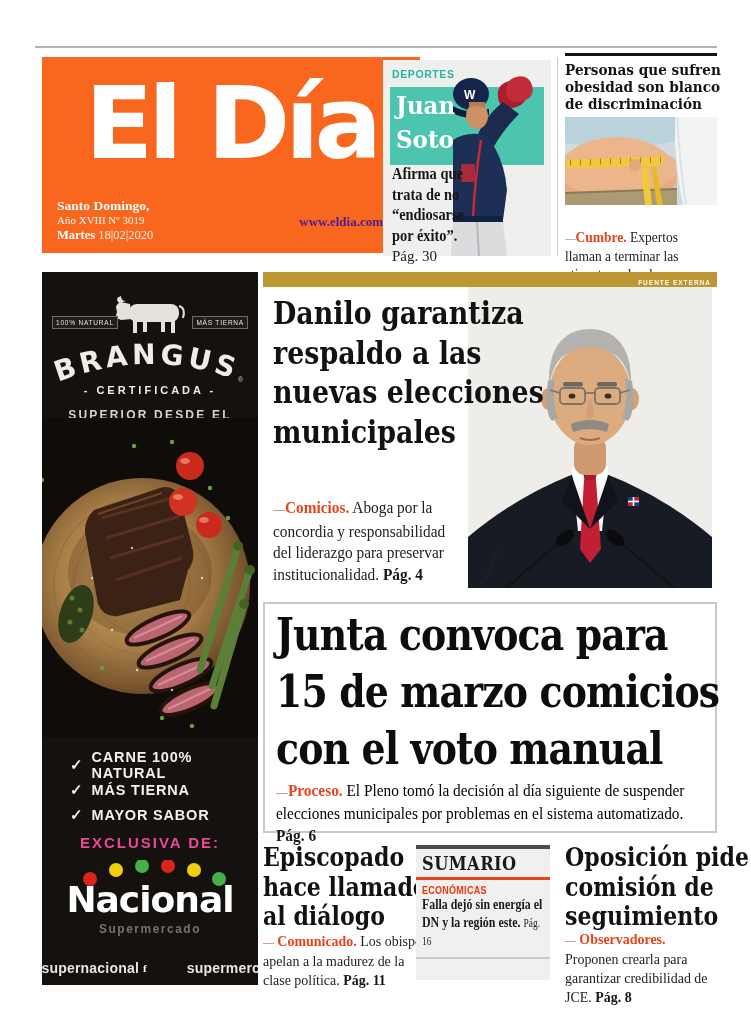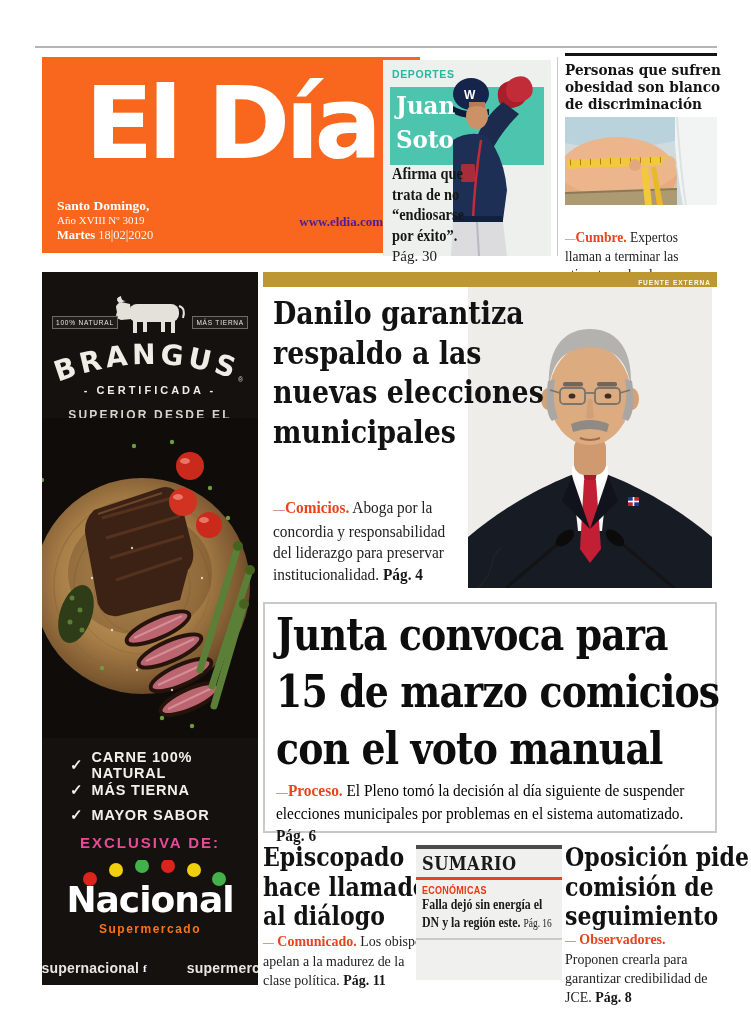--- a/index.html
+++ b/index.html
@@ -70,21 +70,21 @@
   .ad-checklist{left:28px;top:480px;color:#f3f0ea;font-family:"Liberation Sans",sans-serif;}
   .ad-checklist .row{display:flex;align-items:center;height:25px;}
   .ad-check{font-weight:bold;font-size:15px;margin-right:9px;}
   .ad-bullet{font-weight:bold;font-size:14.5px;letter-spacing:.8px;}
   .ad-exclusive{left:0;top:562px;width:216px;text-align:center;color:#ec4899;
      font-family:"Liberation Sans",sans-serif;font-weight:bold;font-size:15px;letter-spacing:2px;}
   .ad-dots{left:38px;top:588px;width:148px;height:26px;}
   .ad-store{left:0;top:608px;width:216px;text-align:center;color:#fff;
      font-family:"DejaVu Sans","Liberation Sans",sans-serif;font-weight:bold;font-size:36px;
      letter-spacing:-1px;line-height:40px;}
-  .ad-store-sub{left:0;top:650px;width:216px;text-align:center;color:#f97316;
+  .ad-store-sub{left:0;top:650px;width:216px;text-align:center;color:#737373;
      font-family:"Liberation Sans",sans-serif;font-weight:bold;font-size:12px;letter-spacing:1.5px;}
   .ad-social{left:0;top:688px;width:216px;display:flex;justify-content:center;align-items:center;
      gap:4px;color:#e9e6e0;font-family:"Liberation Sans",sans-serif;}
   .ad-follow{font-size:7.5px;}
   .ic-circle{display:inline-flex;align-items:center;justify-content:center;width:12px;height:12px;
      border:1px solid #fff;border-radius:50%;font-size:8px;font-weight:bold;color:#fff;}
   .ic-insta{position:relative;display:inline-block;width:10px;height:10px;border:1px solid #fff;border-radius:3px;}
   .ic-insta::after{content:"";position:absolute;left:2px;top:2px;width:4px;height:4px;border:1px solid #fff;border-radius:50%;}
   .ic-fb{font-size:11px;font-weight:bold;color:#fff;font-family:"Liberation Serif",serif;}
   .ad-handle{font-size:14px;font-weight:bold;letter-spacing:.2px;margin-left:36px;}
@@ -106,21 +106,21 @@
 
   
   .bot-headline{font-family:"DejaVu Serif","Liberation Serif",serif;font-weight:bold;
      font-size:26px;line-height:29.5px;color:#121212;transform:scaleX(.85);transform-origin:0 0;}
   .episcopado-headline{left:263px;top:843px;}
   .episcopado-tag{left:263px;top:932px;width:180px;font-size:15px;line-height:19px;}
   .oposicion-headline{left:565px;top:843px;}
   .oposicion-tag{left:565px;top:930px;width:166px;font-size:15px;line-height:19px;}
 
   
-  .sumario{left:416px;top:845px;width:146px;height:135px;background:#f0f1ee;}
+  .sumario{left:416px;top:845px;width:134px;height:135px;background:#f0f1ee;}
   .sum-topbar{height:4px;background:#4c4c4c;}
   .sum-title{margin:4px 0 3px 6px;font-family:"DejaVu Serif","Liberation Serif",serif;
      font-weight:bold;font-size:18px;letter-spacing:.5px;color:#1a1a1a;
      transform:scaleX(.9);transform-origin:0 0;}
   .sum-orange{height:3px;background:#e8431a;}
   .sum-item{padding:5px 0 4px 6px;}
   .sum-kicker{color:#ee3510;font-family:"Liberation Sans",sans-serif;font-weight:bold;
      font-size:10px;letter-spacing:.3px;transform:scaleX(.9);transform-origin:0 0;}
   .sum-text{font-weight:bold;font-size:14.5px;line-height:17.5px;color:#1a1a1a;
      transform:scaleX(.82);transform-origin:0 0;width:120%;}

